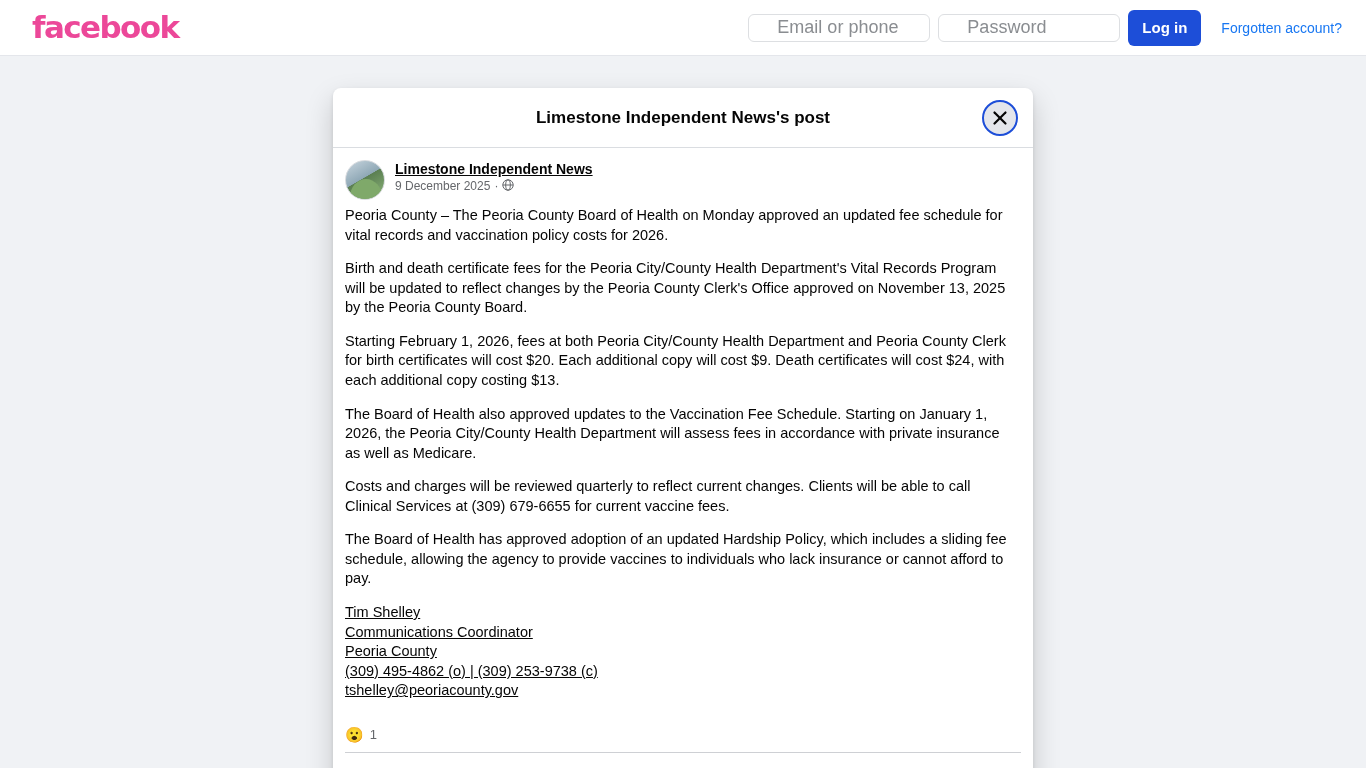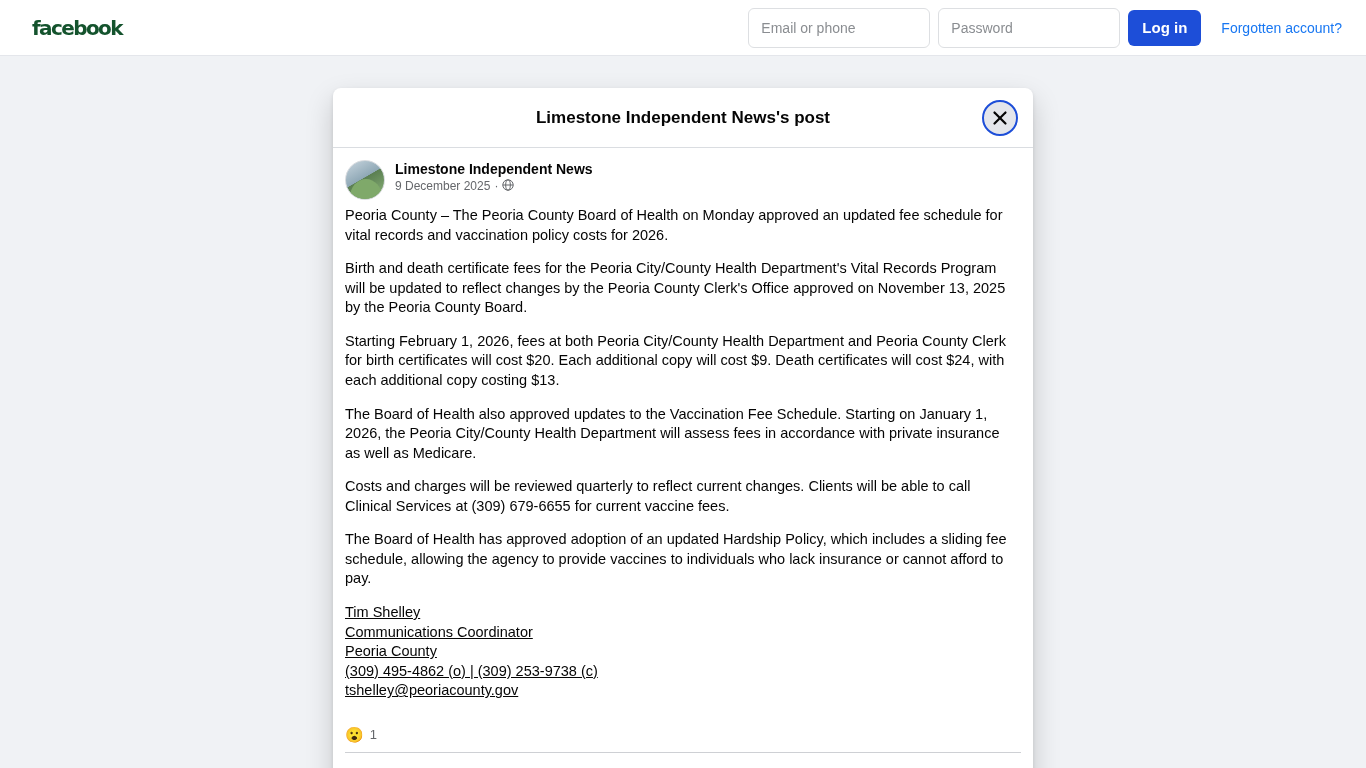--- a/index.html
+++ b/index.html
@@ -18,40 +18,40 @@
     height: 56px;
     background: #ffffff;
     display: flex;
     align-items: center;
     padding: 0 24px 0 32px;
     border-bottom: 1px solid #e4e6eb;
     position: relative;
     z-index: 5;
   }
   .brand {
-    color: #14532d;
-    font-size: 20px;
+    color: #ec4899;
+    font-size: 31px;
     font-weight: bold;
     letter-spacing: -1.6px;
     line-height: 1;
     font-family: "DejaVu Sans", sans-serif;
   }
   .login-area {
     margin-left: auto;
     display: flex;
     align-items: center;
     gap: 8px;
   }
   .login-input {
     width: 182px;
-    height: 40px;
+    height: 28px;
     border: 1px solid #dddfe2;
     border-radius: 6px;
-    padding: 0 12px;
-    font-size: 14px;
+    padding: 0 28px;
+    font-size: 18px;
     color: #1c1e21;
     background: #fff;
     outline: none;
     font-family: "Liberation Sans", sans-serif;
   }
   .login-input::placeholder { color: #8a8d91; }
   .login-btn {
     height: 36px;
     min-width: 68px;
     background: #1d4ed8;
@@ -153,20 +153,21 @@
     width: 32px; height: 26px;
     background: #7fa96a;
     border-radius: 50% 50% 0 0 / 70% 70% 0 0;
   }
   .post-meta { display: flex; flex-direction: column; gap: 2px; padding-top: 1px; }
   .page-name {
     font-size: 14px;
     font-weight: bold;
     color: #050505;
     cursor: pointer;
+    text-decoration: underline;
   }
   .post-sub {
     font-size: 12px;
     color: #65676b;
     display: flex;
     align-items: center;
     gap: 4px;
   }
   .globe-icon { display: inline-block; line-height: 1; }
 

